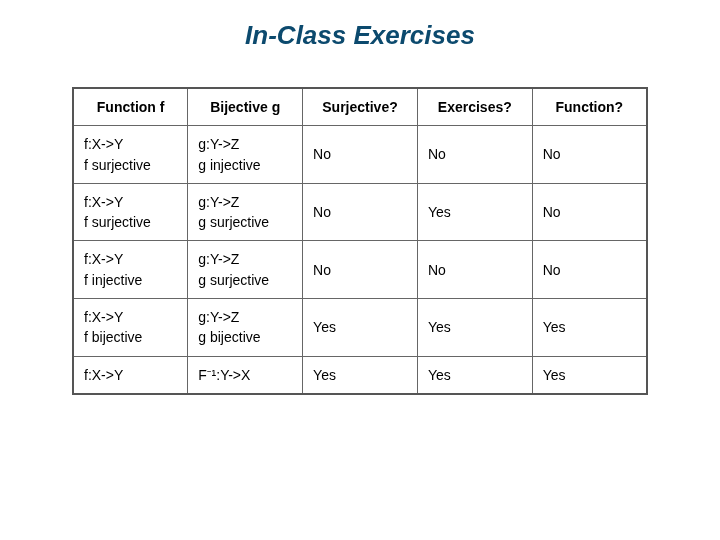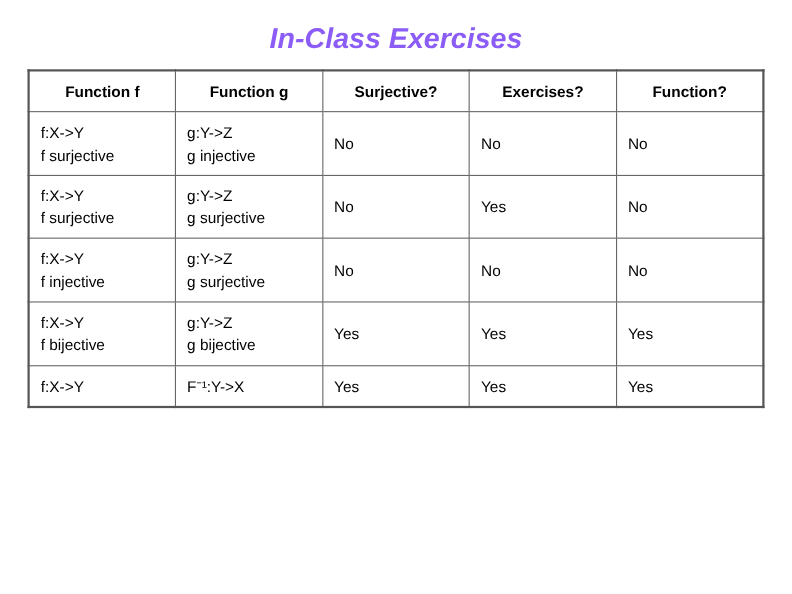--- a/index.html
+++ b/index.html
@@ -15,28 +15,28 @@
       font-family: 'Comic Sans MS', 'Chalkboard SE', cursive, sans-serif;
       display: flex;
       flex-direction: column;
       align-items: center;
       padding: 20px;
     }
 
     .page-title {
       font-size: 26px;
       font-weight: bold;
-      margin-bottom: 12px;
-      color: #8b5cf6;
+      margin-bottom: 36px;
+      color: #0c4a6e;
       font-style: italic;
       text-align: center;
     }
 
     .table-container {
-      width: 670px;
+      width: 576px;
     }
 
     table {
       width: 100%;
       border-collapse: collapse;
       border: 2px solid #555;
     }
 
     th, td {
       border: 1.5px solid #666;
@@ -66,21 +66,21 @@
 </head>
 <body>
 
 <h1 class="page-title">In-Class Exercises</h1>
 
 <div class="table-container">
   <table>
     <thead>
       <tr>
         <th class="col-func-f">Function f</th>
-        <th class="col-func-g">Function g</th>
+        <th class="col-func-g">Bijective g</th>
         <th class="col-inj">Surjective?</th>
         <th class="col-sur">Exercises?</th>
         <th class="col-bij">Function?</th>
       </tr>
     </thead>
     <tbody id="table-body">
     <tr>
           <td>f:X-&gt;Y<br>f surjective</td>
           <td>g:Y-&gt;Z<br>g injective</td>
           <td>No</td>

